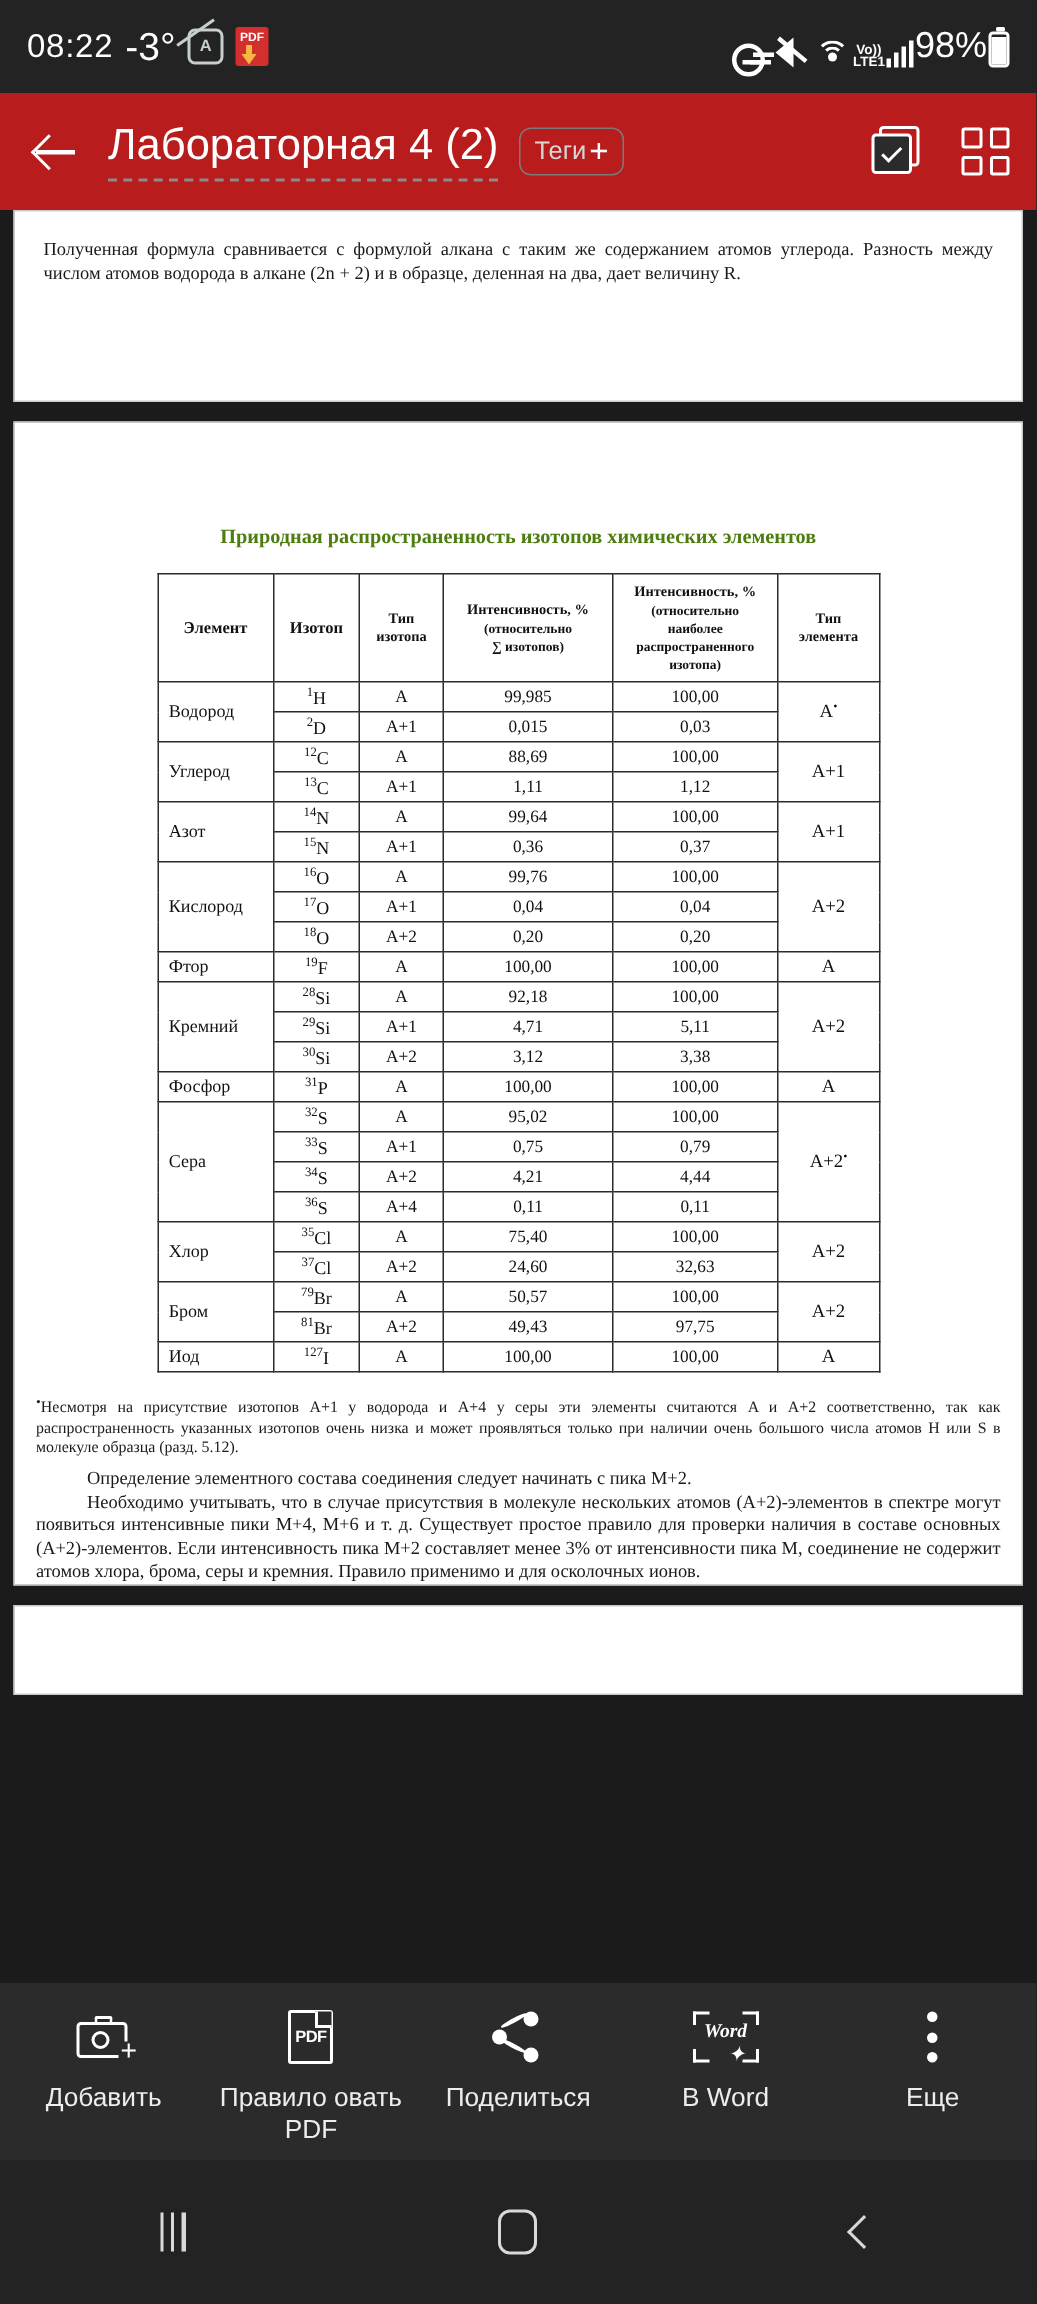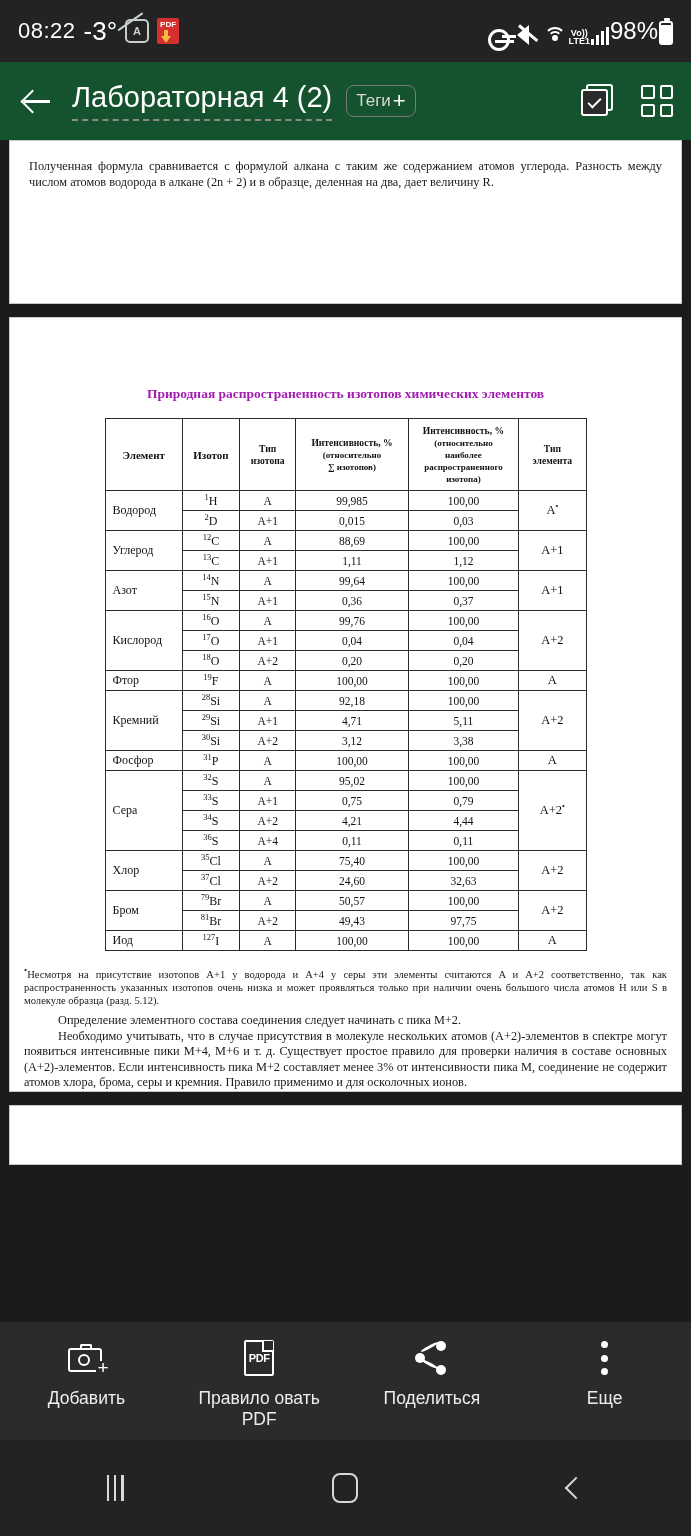--- a/index.html
+++ b/index.html
@@ -91,21 +91,21 @@
     width:14px;height:24px;border:2px solid #fff;border-radius:3px;position:relative;
     background: linear-gradient(to top,#fff 92%, #232323 92%);
   }
   .ico-batt::before{
     content:"";position:absolute;left:3px;top:-5px;width:6px;height:3px;background:#fff;border-radius:1px;
   }
 
   
   .appbar {
     height: 78px; flex: 0 0 78px;
-    background: #14532d;
+    background: #b91c1c;
     display: flex; align-items: center;
     padding: 0 18px; gap: 14px;
     color: #ffffff;
   }
   .back-arrow {
     width: 40px; height: 40px; position: relative; cursor:pointer; flex:0 0 40px;
   }
   .back-arrow::before{
     content:""; position:absolute; left:6px; top:19px; width:26px; height:2.6px; background:#fff;
   }
@@ -145,36 +145,36 @@
   
   .viewer {
     flex: 1 1 auto; background:#1b1b1b; overflow:hidden; position:relative;
     display:flex; flex-direction:column; gap:13px; padding: 0;
   }
   .page {
     background:#ffffff; margin: 0 9px;
     border: 1px solid #c9c9c9;
     color:#111; position:relative;
   }
-  .page.p1 { height: 164px; padding: 12px 14px 0 14px; }
+  .page.p1 { height: 128px; padding: 12px 14px 0 14px; }
   .page.p2 { flex: 0 0 auto; padding: 0 14px; }
   .page.p3 { height: 60px; }
 
   .doc-p {
     font-family:"Liberation Serif", serif;
     font-size: 12.3px; line-height: 15.5px; text-align: justify;
     color:#1a1a1a;
   }
   .doc-p.indent { text-indent: 34px; }
   .p1 .doc-p { padding: 6px 5px 0 5px; }
 
   .tbl-title {
     font-family:"Liberation Serif", serif;
     font-weight: bold; font-size: 13.5px; text-align:center;
-    margin-top: 68px; margin-bottom: 16px; color:#a21caf;
+    margin-top: 68px; margin-bottom: 16px; color:#4d7c0f;
   }
 
   table.isotopes {
     border-collapse: collapse; width: 482px; margin: 0 auto;
     font-family:"Liberation Serif", serif; color:#111;
     table-layout: fixed;
   }
   table.isotopes th, table.isotopes td {
     border: 1px solid #2b2b2b; text-align:center; vertical-align:middle;
     font-size: 11.5px; padding: 1px 2px;
@@ -562,20 +562,33 @@
             <i class="n1"></i>
             <i class="n2"></i>
             <i class="n3"></i>
             <i class="l1"></i>
             <i class="l2"></i>
           </span>
       </div>
       <div class="lbl">Поделиться</div>
     </div>
 
+    <div class="tool">
+      <div class="icn">
+        <span class="ic-word">
+            <i class="tl"></i>
+            <i class="tr"></i>
+            <i class="bl"></i>
+            <i class="br"></i>
+            <span class="txt">Word</span>
+            <i class="spark">✦</i>
+          </span>
+      </div>
+      <div class="lbl">В Word</div>
+    </div>
 
     <div class="tool">
       <div class="icn">
         <span class="ic-more">
             <i></i>
             <i></i>
             <i></i>
           </span>
       </div>
       <div class="lbl">Еще</div>

